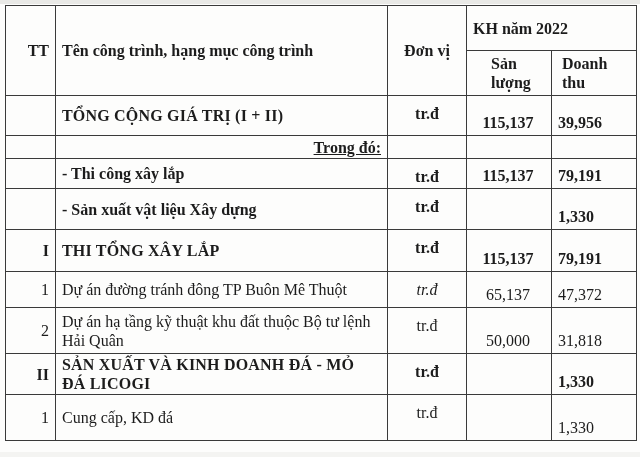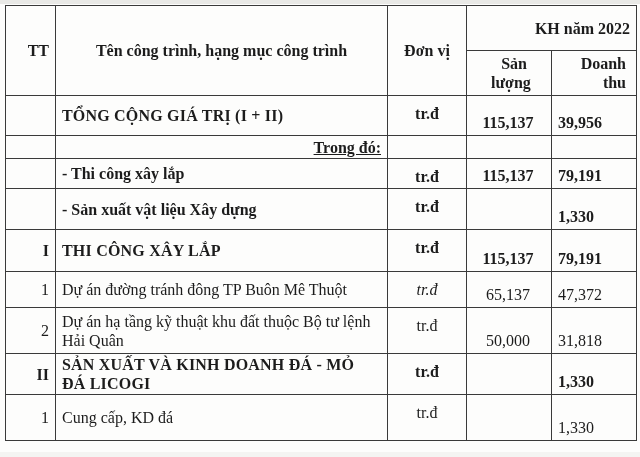--- a/index.html
+++ b/index.html
@@ -24,21 +24,21 @@
     table-layout: fixed;
     width: 631px;
   }
   table.plan td, table.plan th {
     border: 1.3px solid #3a3a3a;
     padding: 0 6px;
     font-size: 16px;
     line-height: 19px;
     vertical-align: middle;
   }
-  th { font-weight: bold; text-align: right; }
+  th { font-weight: bold; text-align: left; }
   .c-tt { width: 38px; text-align: right; }
   .c-name { width: 319px; text-align: left; }
   .c-unit { width: 66px; text-align: center; }
   .num { vertical-align: bottom !important; padding-bottom: 3px !important; font-size: 17px; text-align: left; }
   .num.sl { text-align: center; padding-right: 8px; }
   .unit-cell { vertical-align: top !important; padding-top: 8px !important; }
   .bold { font-weight: bold; }
   .italic { font-style: italic; }
   .underline { text-decoration: underline; text-align: right; }
   .caps { letter-spacing: 0.2px; }
@@ -53,21 +53,21 @@
     <colgroup>
       <col style="width:50px">
         <col style="width:332px">
         <col style="width:79px">
         <col style="width:85px">
         <col style="width:85px">
     </colgroup>
     <thead>
       <tr style="height:45px">
         <th rowspan="2" class="c-tt">TT</th>
-        <th rowspan="2" class="c-name" style="text-align:center">Tên công trình, hạng mục công trình</th>
+        <th rowspan="2" class="c-name" style="text-align:left">Tên công trình, hạng mục công trình</th>
         <th rowspan="2" class="c-unit">Đơn vị</th>
         <th colspan="2">KH năm 2022</th>
       </tr>
       <tr style="height:45px">
         <th style="padding:0 24px">Sản lượng</th>
         <th style="padding:0 10px">Doanh thu</th>
       </tr>
     </thead>
     <tbody>
       <tr style="height:40px">
@@ -93,21 +93,21 @@
       </tr>
       <tr style="height:41px">
         <td class="c-tt"></td>
         <td class="c-name bold">- Sản xuất vật liệu Xây dựng</td>
         <td class="c-unit bold unit-cell">tr.đ</td>
         <td class="num sl bold"></td>
         <td class="num bold">1,330</td>
       </tr>
       <tr style="height:42px">
         <td class="c-tt bold">I</td>
-        <td class="c-name bold caps">THI CÔNG XÂY LẮP</td>
+        <td class="c-name bold caps">THI TỔNG XÂY LẮP</td>
         <td class="c-unit bold unit-cell">tr.đ</td>
         <td class="num sl bold">115,137</td>
         <td class="num bold">79,191</td>
       </tr>
       <tr style="height:36px">
         <td class="c-tt">1</td>
         <td class="c-name">Dự án đường tránh đông TP Buôn Mê Thuột</td>
         <td class="c-unit italic unit-cell">tr.đ</td>
         <td class="num sl">65,137</td>
         <td class="num">47,372</td>

